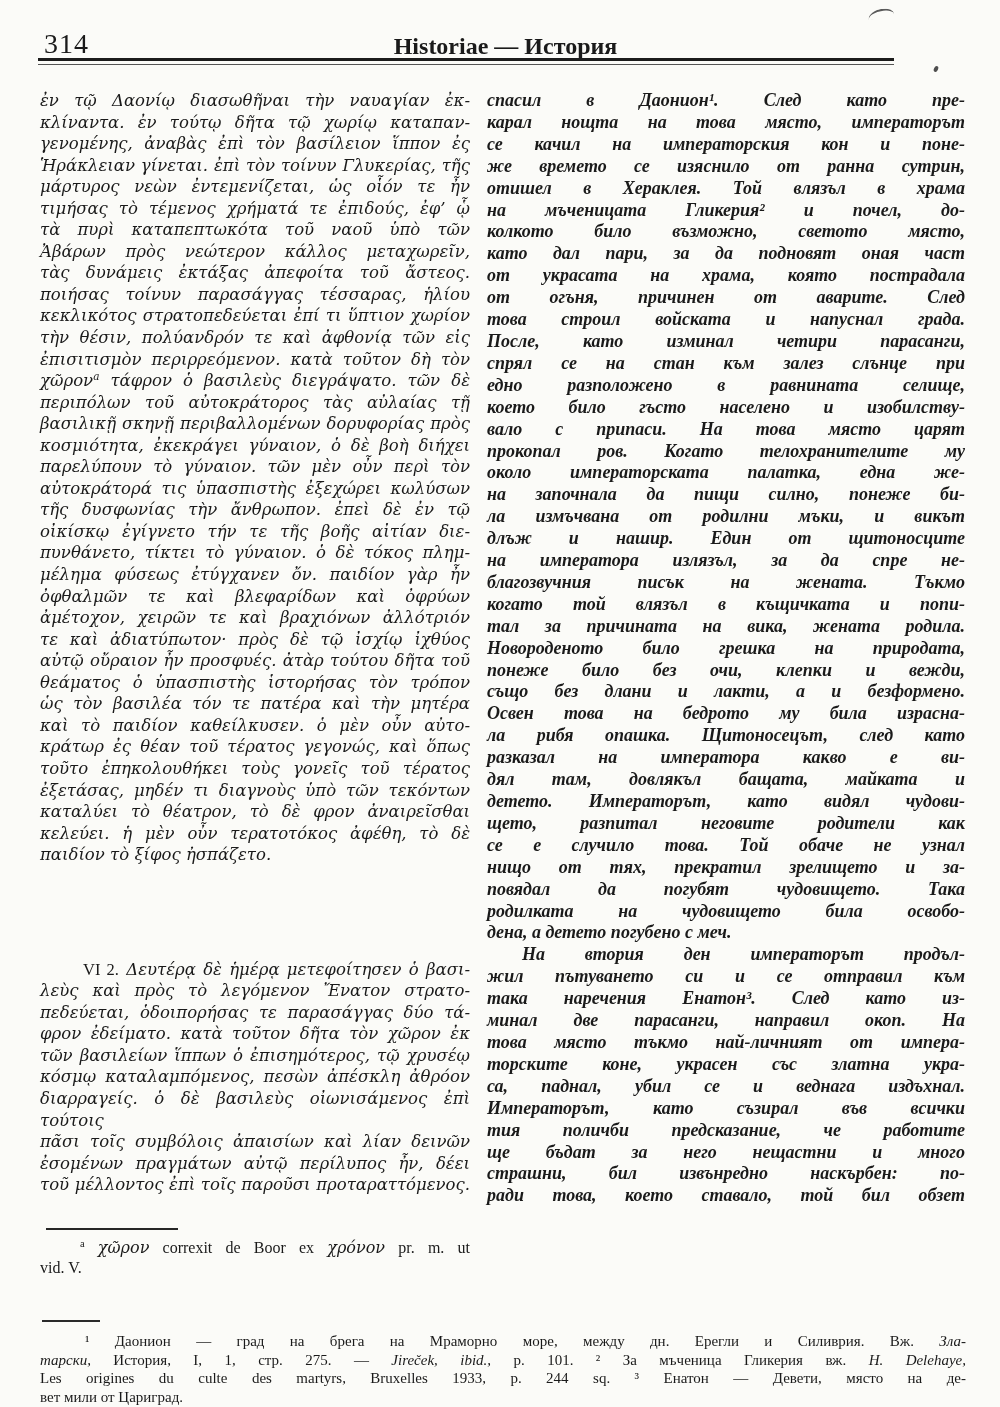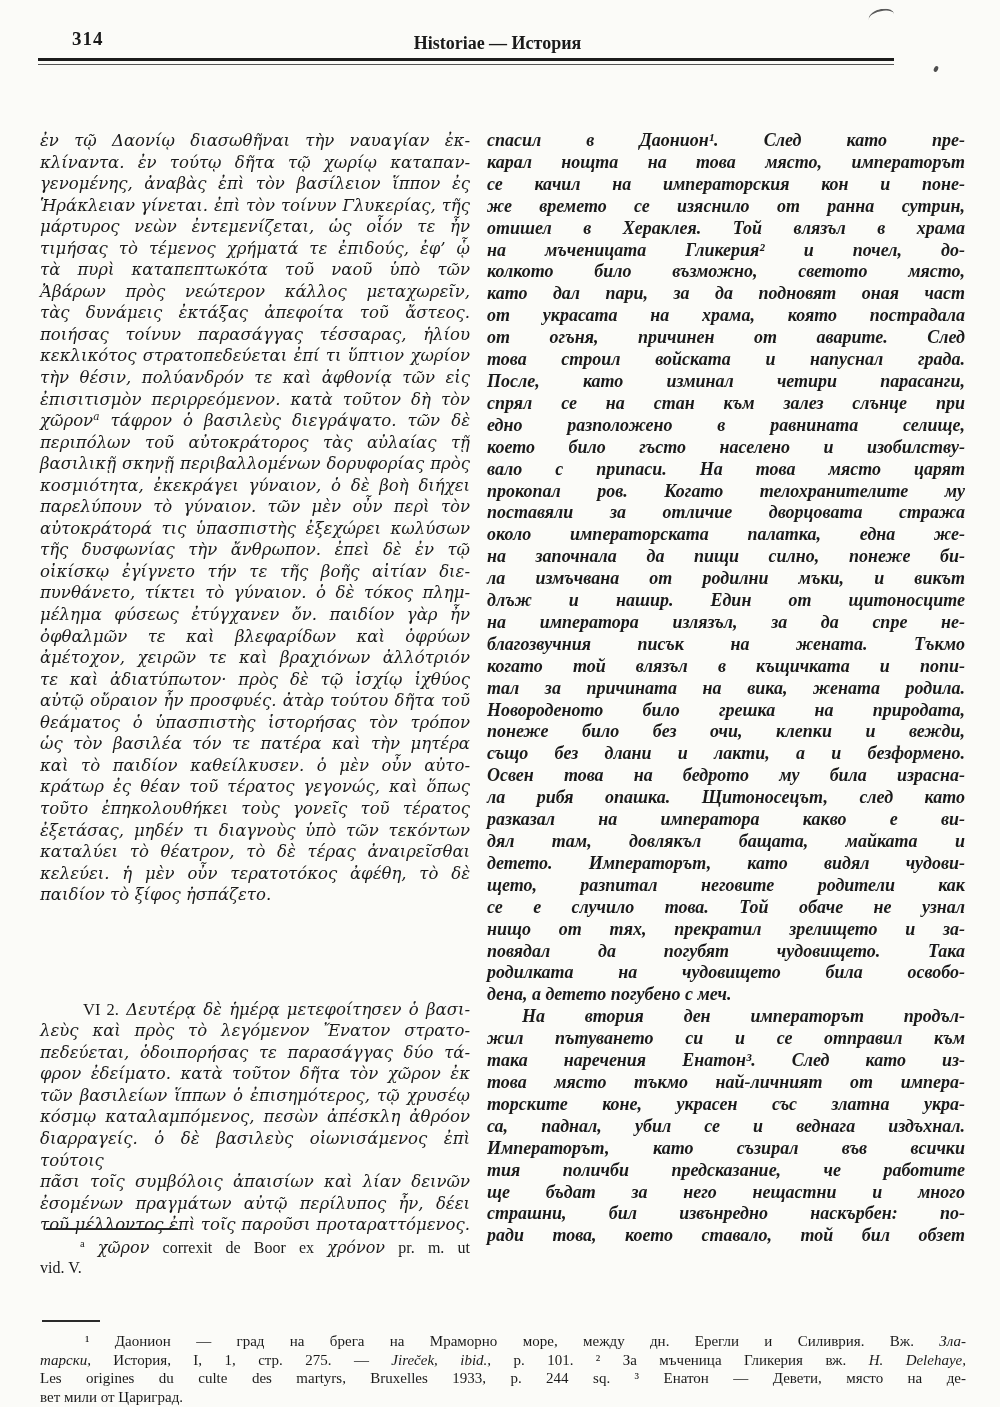--- a/index.html
+++ b/index.html
@@ -6,41 +6,41 @@
   html, body { width: 1000px; height: 1407px; }
   body {
     position: relative;
     background: #fbfbf8;
     color: #1a1a1a;
     font-family: "Liberation Serif", "DejaVu Serif", serif;
     overflow: hidden;
   }
   .pagenum {
     position: absolute; left: 44px; top: 28px;
-    font-size: 19px; font-weight: 700; letter-spacing: 1px; margin-left: 28px;
+    font-size: 28px; font-weight: 400; letter-spacing: 1px;
   }
   .runtitle {
-    position: absolute; left: 0; top: 33px; width: 950px;
-    text-align: center; font-size: 18px; font-weight: bold; padding-left: 45px;
+    position: absolute; left: 8px; top: 33px; width: 950px;
+    text-align: center; font-size: 24px; font-weight: bold; padding-left: 45px;
   }
   .hrule {
     position: absolute; left: 38px; top: 58px; width: 856px; height: 7px;
     border-top: 3px solid #1c1c1c; border-bottom: 1px solid #555;
   }
   .artifact { position: absolute; }
   .a1 {
     left: 868px; top: 9px; width: 26px; height: 10px;
     border-top: 2px solid #5a5a5a; border-radius: 60% 40% 0 0 / 100% 60% 0 0;
     transform: rotate(-6deg);
   }
   .a2 {
     left: 934px; top: 66px; width: 4px; height: 6px;
     background: #4e4e4e; border-radius: 50%; transform: rotate(28deg);
   }
-  .col { position: absolute; top: 90px; margin-top: 40px; }
+  .col { position: absolute; top: 90px; }
   .col-left  { left: 40px;  width: 430px; }
   .col-right { left: 487px; width: 478px; font-style: italic; }
   .line { text-align: justify; text-align-last: justify; }
   .relax-last .line:last-child { text-align-last: left; }
   
   .gl {
     font-family: "DejaVu Serif", serif; font-style: italic;
     font-size: 16.5px; line-height: 21.55px;
   }
   
@@ -105,21 +105,21 @@
       <div class="line gl">ὀφθαλμῶν τε καὶ βλεφαρίδων καὶ ὀφρύων</div>
       <div class="line gl">ἀμέτοχον, χειρῶν τε καὶ βραχιόνων ἀλλότριόν</div>
       <div class="line gl">τε καὶ ἀδιατύπωτον· πρὸς δὲ τῷ ἰσχίῳ ἰχθύος</div>
       <div class="line gl">αὐτῷ οὔραιον ἦν προσφυές. ἀτὰρ τούτου δῆτα τοῦ</div>
       <div class="line gl">θεάματος ὁ ὑπασπιστὴς ἱστορήσας τὸν τρόπον</div>
       <div class="line gl">ὡς τὸν βασιλέα τόν τε πατέρα καὶ τὴν μητέρα</div>
       <div class="line gl">καὶ τὸ παιδίον καθείλκυσεν. ὁ μὲν οὖν αὐτο-</div>
       <div class="line gl">κράτωρ ἐς θέαν τοῦ τέρατος γεγονώς, καὶ ὅπως</div>
       <div class="line gl">τοῦτο ἐπηκολουθήκει τοὺς γονεῖς τοῦ τέρατος</div>
       <div class="line gl">ἐξετάσας, μηδέν τι διαγνοὺς ὑπὸ τῶν τεκόντων</div>
-      <div class="line gl">καταλύει τὸ θέατρον, τὸ δὲ τέρας ἀναιρεῖσθαι</div>
+      <div class="line gl">καταλύει τὸ θέατρον, τὸ δὲ φρον ἀναιρεῖσθαι</div>
       <div class="line gl">κελεύει. ἡ μὲν οὖν τερατοτόκος ἀφέθη, τὸ δὲ</div>
       <div class="line gl">παιδίον τὸ ξίφος ἠσπάζετο.</div>
     </div>
   <div class="vi2">
     <div class="line gl vi2-first"><span class="roman">VI 2.</span><span> Δευτέρᾳ δὲ ἡμέρᾳ μετεφοίτησεν ὁ βασι-</span></div>
     <div>
         <div class="line gl">λεὺς καὶ πρὸς τὸ λεγόμενον Ἔνατον στρατο-</div>
         <div class="line gl">πεδεύεται, ὁδοιπορήσας τε παρασάγγας δύο τά-</div>
         <div class="line gl">φρον ἐδείματο. κατὰ τοῦτον δῆτα τὸν χῶρον ἐκ</div>
         <div class="line gl">τῶν βασιλείων ἵππων ὁ ἐπισημότερος, τῷ χρυσέῳ</div>
@@ -144,21 +144,20 @@
       <div class="line cl">като дал пари, за да подновят оная част</div>
       <div class="line cl">от украсата на храма, която пострадала</div>
       <div class="line cl">от огъня, причинен от аварите. След</div>
       <div class="line cl">това строил войската и напуснал града.</div>
       <div class="line cl">После, като изминал четири парасанги,</div>
       <div class="line cl">спрял се на стан към залез слънце при</div>
       <div class="line cl">едно разположено в равнината селище,</div>
       <div class="line cl">което било гъсто населено и изобилству-</div>
       <div class="line cl">вало с припаси. На това място царят</div>
       <div class="line cl">прокопал ров. Когато телохранителите му</div>
-      <div class="line cl">поставяли за отличие дворцовата стража</div>
       <div class="line cl">около императорската палатка, една же-</div>
       <div class="line cl">на започнала да пищи силно, понеже би-</div>
       <div class="line cl">ла измъчвана от родилни мъки, и викът</div>
       <div class="line cl">длъж и нашир. Един от щитоносците</div>
       <div class="line cl">на императора излязъл, за да спре не-</div>
       <div class="line cl">благозвучния писък на жената. Тъкмо</div>
       <div class="line cl">когато той влязъл в къщичката и попи-</div>
       <div class="line cl">тал за причината на вика, жената родила.</div>
       <div class="line cl">Новороденото било грешка на природата,</div>
       <div class="line cl">понеже било без очи, клепки и вежди,</div>
@@ -172,20 +171,21 @@
       <div class="line cl">се е случило това. Той обаче не узнал</div>
       <div class="line cl">нищо от тях, прекратил зрелището и за-</div>
       <div class="line cl">повядал да погубят чудовището. Така</div>
       <div class="line cl">родилката на чудовището била освобо-</div>
       <div class="line cl">дена, а детето погубено с меч.</div>
     </div>
   <div class="indent-first">
       <div class="line cl">На втория ден императорът продъл-</div>
       <div class="line cl">жил пътуването си и се отправил към</div>
       <div class="line cl">така наречения Енатон³. След като из-</div>
+      <div class="line cl">минал две парасанги, направил окоп. На</div>
       <div class="line cl">това място тъкмо най-личният от импера-</div>
       <div class="line cl">торските коне, украсен със златна укра-</div>
       <div class="line cl">са, паднал, убил се и веднага издъхнал.</div>
       <div class="line cl">Императорът, като съзирал във всички</div>
       <div class="line cl">тия поличби предсказание, че работите</div>
       <div class="line cl">ще бъдат за него нещастни и много</div>
       <div class="line cl">страшни, бил извънредно наскърбен: по-</div>
       <div class="line cl">ради това, което ставало, той бил обзет</div>
     </div>
 </div>

